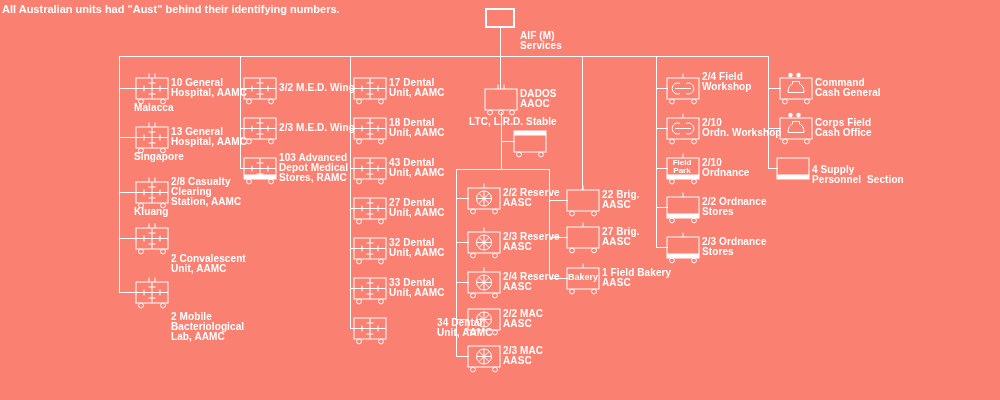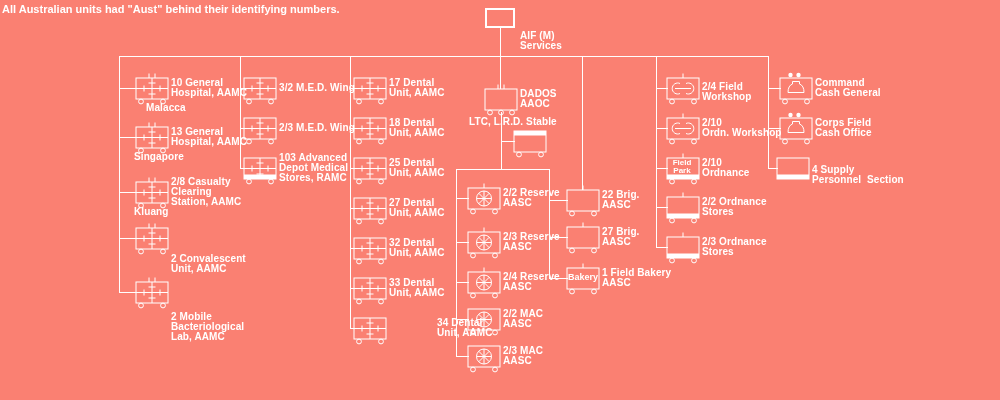--- a/index.html
+++ b/index.html
@@ -73,21 +73,21 @@
           <line x1="10" y1="13.5" x2="10" y2="19.5"></line>
           <line x1="26" y1="13.5" x2="26" y2="19.5"></line>
           <line x1="14.5" y1="11" x2="21.5" y2="11"></line>
           <line x1="14.5" y1="22" x2="21.5" y2="22"></line>
           <circle cx="7" cy="29.5" r="2.4"></circle>
           <circle cx="29" cy="29.5" r="2.4"></circle>
         </svg>
       </div>
       <div class="lbl" style="left: 171px; top: 78px;">10 General
 Hospital, AAMC</div>
-      <div class="loc" style="left: 134px; top: 102.5px; margin-left: 12px;">Malacca</div>
+      <div class="loc" style="left: 134px; top: 102.5px;">Malacca</div>
       <div class="unit" style="left: 134px; top: 120.5px;">
         <svg width="40" height="34" viewBox="0 0 40 34" fill="none" stroke="#fff" stroke-width="1">
           <line x1="15" y1="1.5" x2="15" y2="6"></line>
           <line x1="21" y1="1.5" x2="21" y2="6"></line>
           <rect x="2" y="6" width="32" height="21"></rect>
           <line x1="18" y1="6" x2="18" y2="27"></line>
           <line x1="2" y1="16.5" x2="34" y2="16.5"></line>
           <line x1="10" y1="13.5" x2="10" y2="19.5"></line>
           <line x1="26" y1="13.5" x2="26" y2="19.5"></line>
           <line x1="14.5" y1="11" x2="21.5" y2="11"></line>
@@ -234,21 +234,21 @@
           <line x1="18" y1="6" x2="18" y2="27"></line>
           <line x1="2" y1="16.5" x2="34" y2="16.5"></line>
           <line x1="10" y1="13.5" x2="10" y2="19.5"></line>
           <line x1="26" y1="13.5" x2="26" y2="19.5"></line>
           <line x1="14.5" y1="11" x2="21.5" y2="11"></line>
           <line x1="14.5" y1="22" x2="21.5" y2="22"></line>
           <circle cx="7" cy="29.5" r="2.4"></circle>
           <circle cx="29" cy="29.5" r="2.4"></circle>
         </svg>
       </div>
-      <div class="lbl" style="left: 389px; top: 158px;">25 Dental
+      <div class="lbl" style="left: 389px; top: 158px;">43 Dental
 Unit, AAMC</div>
       <div class="unit" style="left: 352px; top: 191.5px;">
         <svg width="40" height="34" viewBox="0 0 40 34" fill="none" stroke="#fff" stroke-width="1">
           <rect x="2" y="6" width="32" height="21"></rect>
           <line x1="18" y1="6" x2="18" y2="27"></line>
           <line x1="2" y1="16.5" x2="34" y2="16.5"></line>
           <line x1="10" y1="13.5" x2="10" y2="19.5"></line>
           <line x1="26" y1="13.5" x2="26" y2="19.5"></line>
           <line x1="14.5" y1="11" x2="21.5" y2="11"></line>
           <line x1="14.5" y1="22" x2="21.5" y2="22"></line>
@@ -431,21 +431,21 @@
         <svg width="40" height="34" viewBox="0 0 40 34" fill="none" stroke="#fff" stroke-width="1">
           <line x1="18" y1="1.5" x2="18" y2="6"></line>
           <rect x="2" y="6" width="32" height="21"></rect>
           <path d="M15 11.5 A5.5 5.5 0 1 0 15 21.5"></path>
           <path d="M21 11.5 A5.5 5.5 0 1 1 21 21.5"></path>
           <line x1="10" y1="16.5" x2="26" y2="16.5"></line>
           <circle cx="7" cy="29.5" r="2.4"></circle>
           <circle cx="29" cy="29.5" r="2.4"></circle>
         </svg>
       </div>
-      <div class="lbl" style="left: 702px; top: 82px;">2/4 Field
+      <div class="lbl" style="left: 702px; top: 72px;">2/4 Field
 Workshop</div>
       <div class="unit" style="left: 665px; top: 111.5px;">
         <svg width="40" height="34" viewBox="0 0 40 34" fill="none" stroke="#fff" stroke-width="1">
           <line x1="18" y1="1.5" x2="18" y2="6"></line>
           <rect x="2" y="6" width="32" height="21"></rect>
           <path d="M15 11.5 A5.5 5.5 0 1 0 15 21.5"></path>
           <path d="M21 11.5 A5.5 5.5 0 1 1 21 21.5"></path>
           <line x1="10" y1="16.5" x2="26" y2="16.5"></line>
           <circle cx="7" cy="29.5" r="2.4"></circle>
           <circle cx="29" cy="29.5" r="2.4"></circle>

